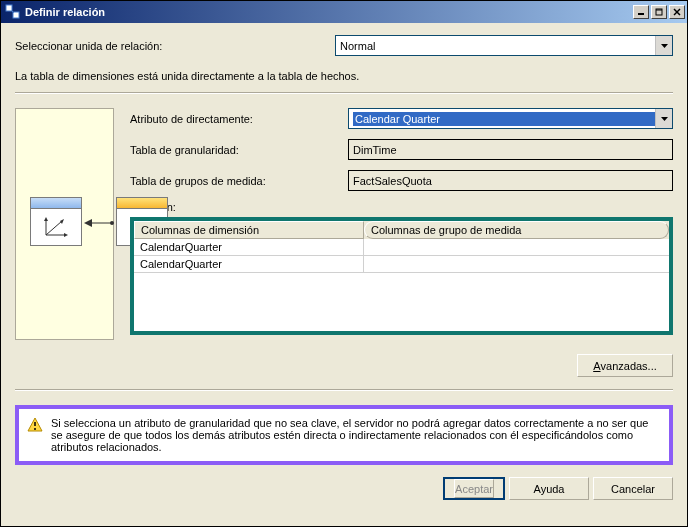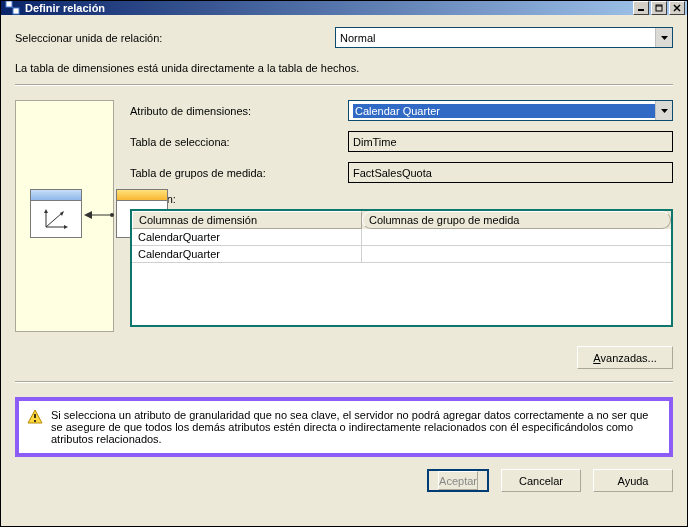--- a/index.html
+++ b/index.html
@@ -10,21 +10,21 @@
     background: #ece9d8;
     color: #000;
     width: 688px;
     height: 527px;
     overflow: hidden;
     border: 1px solid #000;
   }
   .titlebar {
     background: linear-gradient(to right, #0a246a, #a6caf0);
     color: #fff;
-    height: 14px;
+    height: 22px;
     display: flex;
     align-items: center;
     padding: 0 2px 0 4px;
   }
   .titlebar .app-icon {
     width: 16px; height: 16px;
     margin-right: 4px;
     display: inline-flex; align-items: center; justify-content: center;
   }
   .titlebar .title-text {
@@ -105,21 +105,21 @@
   .read-field {
     flex: 1;
     background: #ece9d8;
     border: 1px solid #000000;
     height: 21px;
     padding: 0 4px;
     display: flex; align-items: center;
     color: #000;
   }
   .rel-table {
-    border: 2px solid #0f766e;
+    border: 4px solid #0f766e;
     background: #fff;
     height: 118px;
     overflow: hidden;
     position: relative;
   }
   .rel-table .th-row {
     display: flex;
     background: #ece9d8;
   }
   .rel-table .th {
@@ -160,21 +160,21 @@
     margin-top: 14px;
     border: 4px solid #8b5cf6;
     background: #fff;
     padding: 8px 8px 8px 8px;
     display: flex; gap: 8px;
   }
   .warn-icon {
     width: 16px; height: 16px; flex-shrink:0;
   }
   .bottom-bar {
-    display: flex; justify-content: flex-end; gap: 12px;
+    display: flex; justify-content: flex-end; gap: 4px;
     margin-top: 12px;
   }
   .disabled { color: #888; }
 </style>
 </head>
 <body>
 
 <div class="titlebar">
   <span class="app-icon">
     <svg width="16" height="16">
@@ -250,32 +250,32 @@
       </div>
       <svg style="position:absolute; left:66px; top:108px;" width="34" height="12">
         <line x1="8" y1="6" x2="30" y2="6" stroke="#333" stroke-width="1"></line>
         <polygon points="2,6 10,2 10,10" fill="#333"></polygon>
         <circle cx="30" cy="6" r="2" fill="#333"></circle>
       </svg>
     </div>
 
     <div class="right-col">
       <div class="field-row">
-        <span class="flabel">Atributo de dimensiones:</span>
+        <span class="flabel">Atributo de directamente:</span>
         <div class="select-box selected" style="flex:1;">
           <span class="sel-text">Calendar Quarter</span>
           <span class="select-arrow">
               <svg width="7" height="4">
                 <polygon points="0,0 7,0 3.5,4" fill="#000"></polygon>
               </svg>
             </span>
         </div>
       </div>
       <div class="field-row">
-        <span class="flabel">Tabla de selecciona:</span>
+        <span class="flabel">Tabla de granularidad:</span>
         <div class="read-field">
             <span>DimTime</span>
           </div>
       </div>
       <div class="field-row">
         <span class="flabel">Tabla de grupos de medida:</span>
         <div class="read-field">
             <span>FactSalesQuota</span>
           </div>
       </div>
@@ -317,20 +317,20 @@
     <span>Si selecciona un atributo de granularidad que no sea clave, el servidor no podrá agregar datos correctamente a no ser que se asegure de que todos los demás atributos estén directa o indirectamente relacionados con él especificándolos como atributos relacionados.</span>
   </div>
 
   <div class="bottom-bar">
     <div class="btn-default">
       <div class="inner disabled">
           <span>Aceptar</span>
         </div>
     </div>
     <div class="btn">
+        <span>Ayuda</span>
+      </div>
+    <div class="btn">
         <span>Cancelar</span>
       </div>
-    <div class="btn">
-        <span>Ayuda</span>
-      </div>
   </div>
 
 </div>
 
 </body></html>

